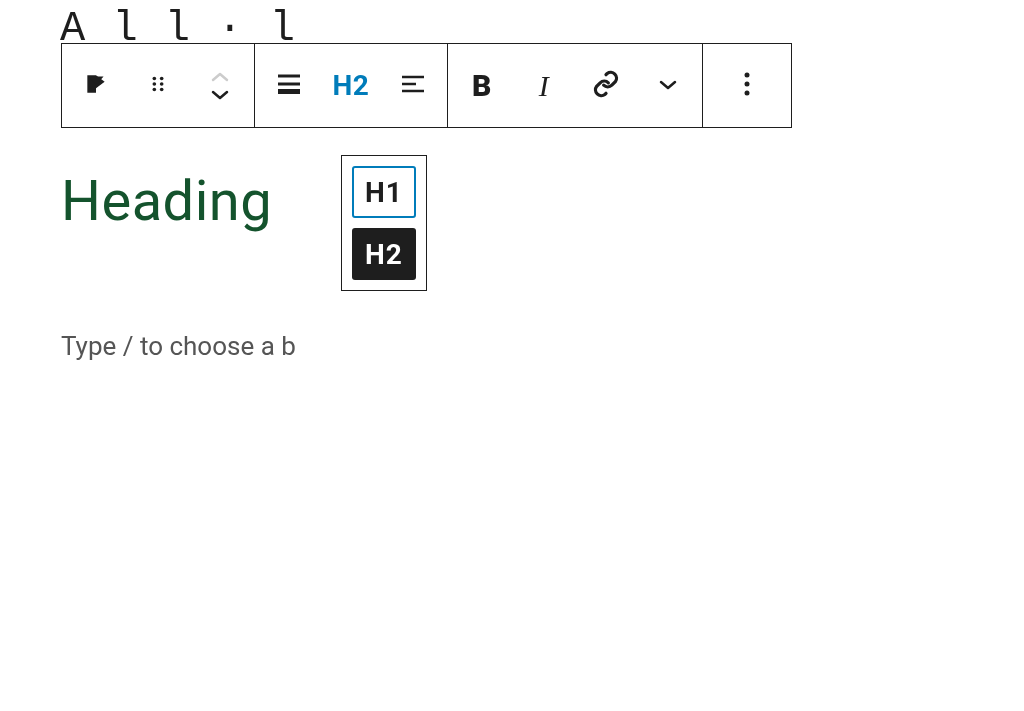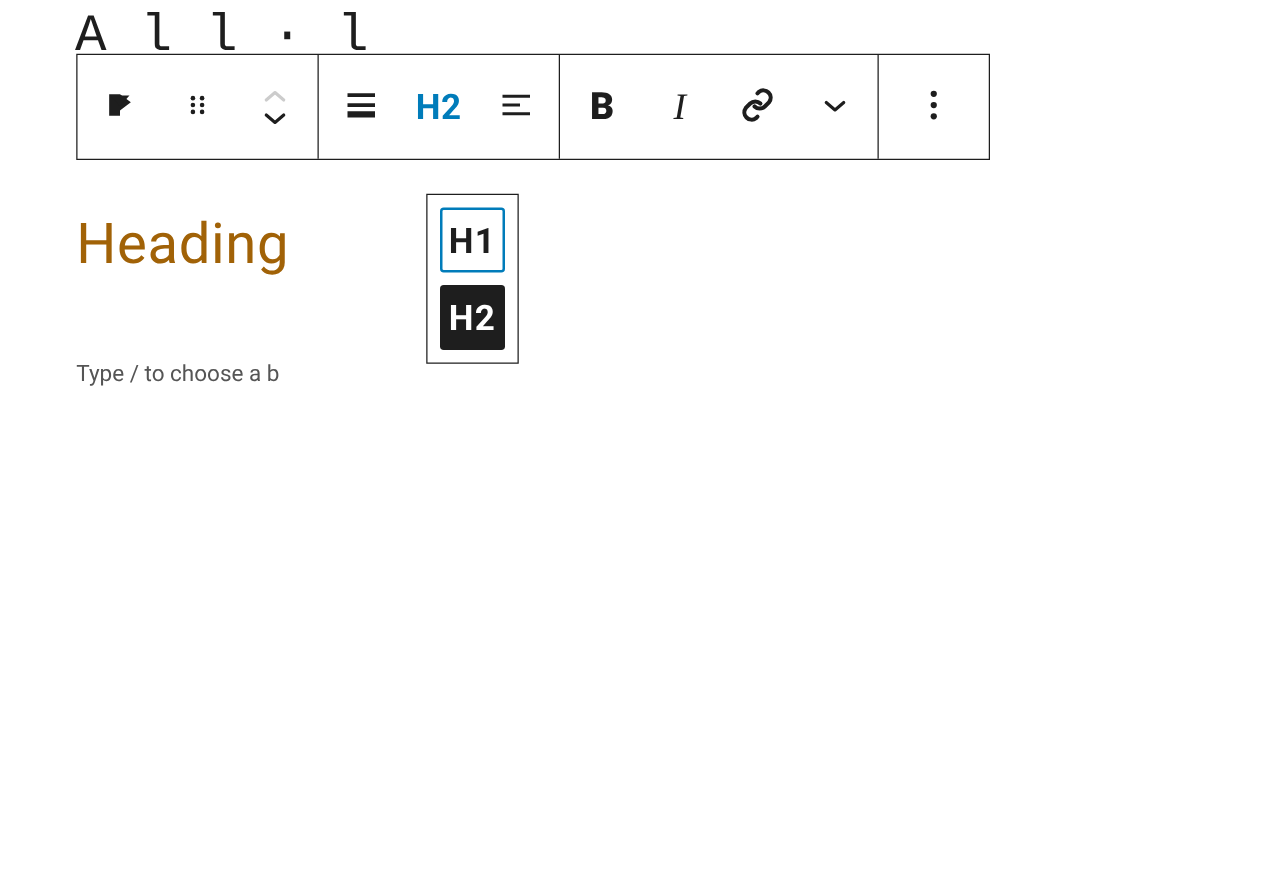--- a/index.html
+++ b/index.html
@@ -58,44 +58,44 @@
       flex-direction: column;
       gap: 8px;
       align-items: center;
     }
     .content-area {
       position: absolute;
       left: 61px;
       top: 168px;
     }
     .heading-block {
-      font-size: 45px;
+      font-size: 56px;
       font-weight: 400;
-      color: #a16207;
+      color: #14532d;
       letter-spacing: 0.5px;
     }
     .placeholder-block {
-      margin-top: 68px;
-      font-size: 18px;
+      margin-top: 97px;
+      font-size: 26px;
       font-weight: 400;
       color: #555;
     }
     .dropdown {
       position: absolute;
       left: 341px;
       top: 155px;
       border: 1px solid #1e1e1e;
       background: #fff;
       padding: 10px;
       display: flex;
       flex-direction: column;
       gap: 10px;
     }
     .dd-item {
-      width: 52px;
+      width: 64px;
       height: 52px;
       display: flex;
       align-items: center;
       justify-content: center;
       font-size: 28px;
       font-weight: 700;
       color: #1e1e1e;
       cursor: pointer;
       letter-spacing: 1px;
       border: 2px solid transparent;

